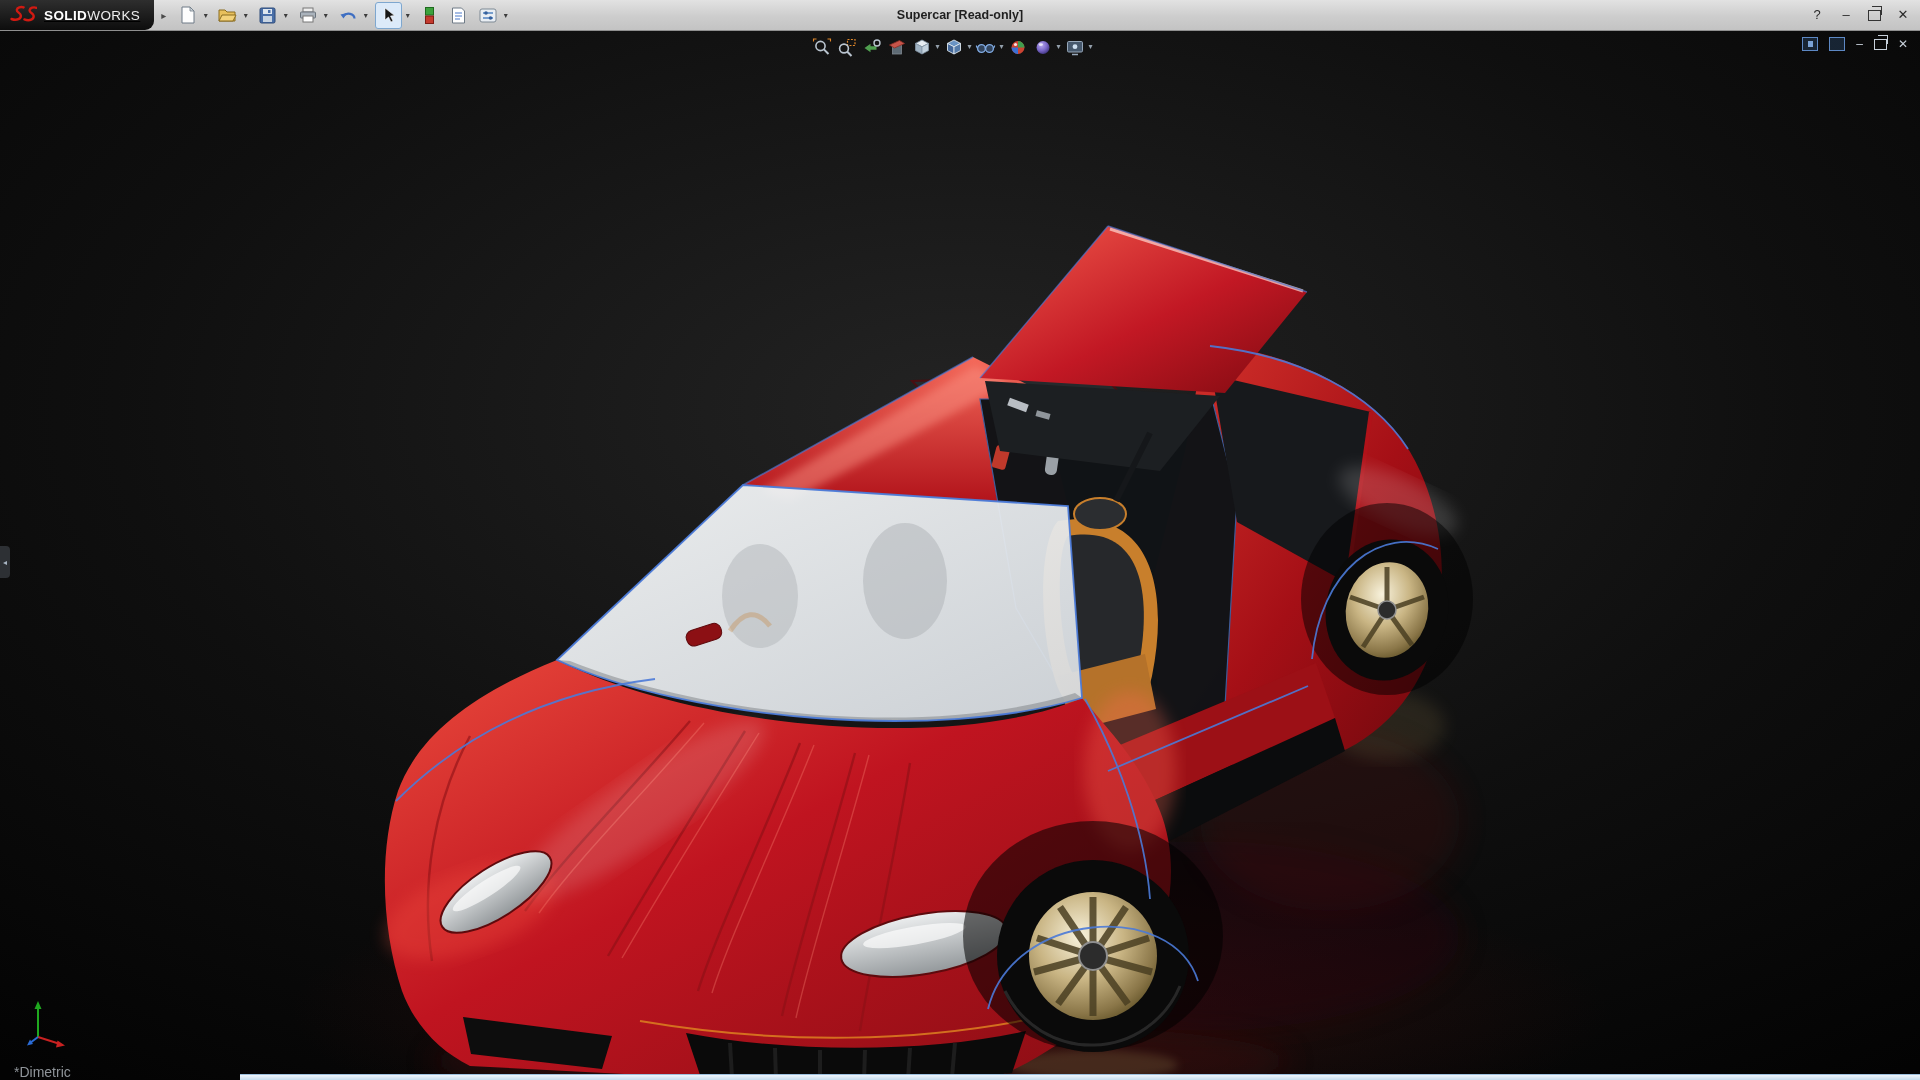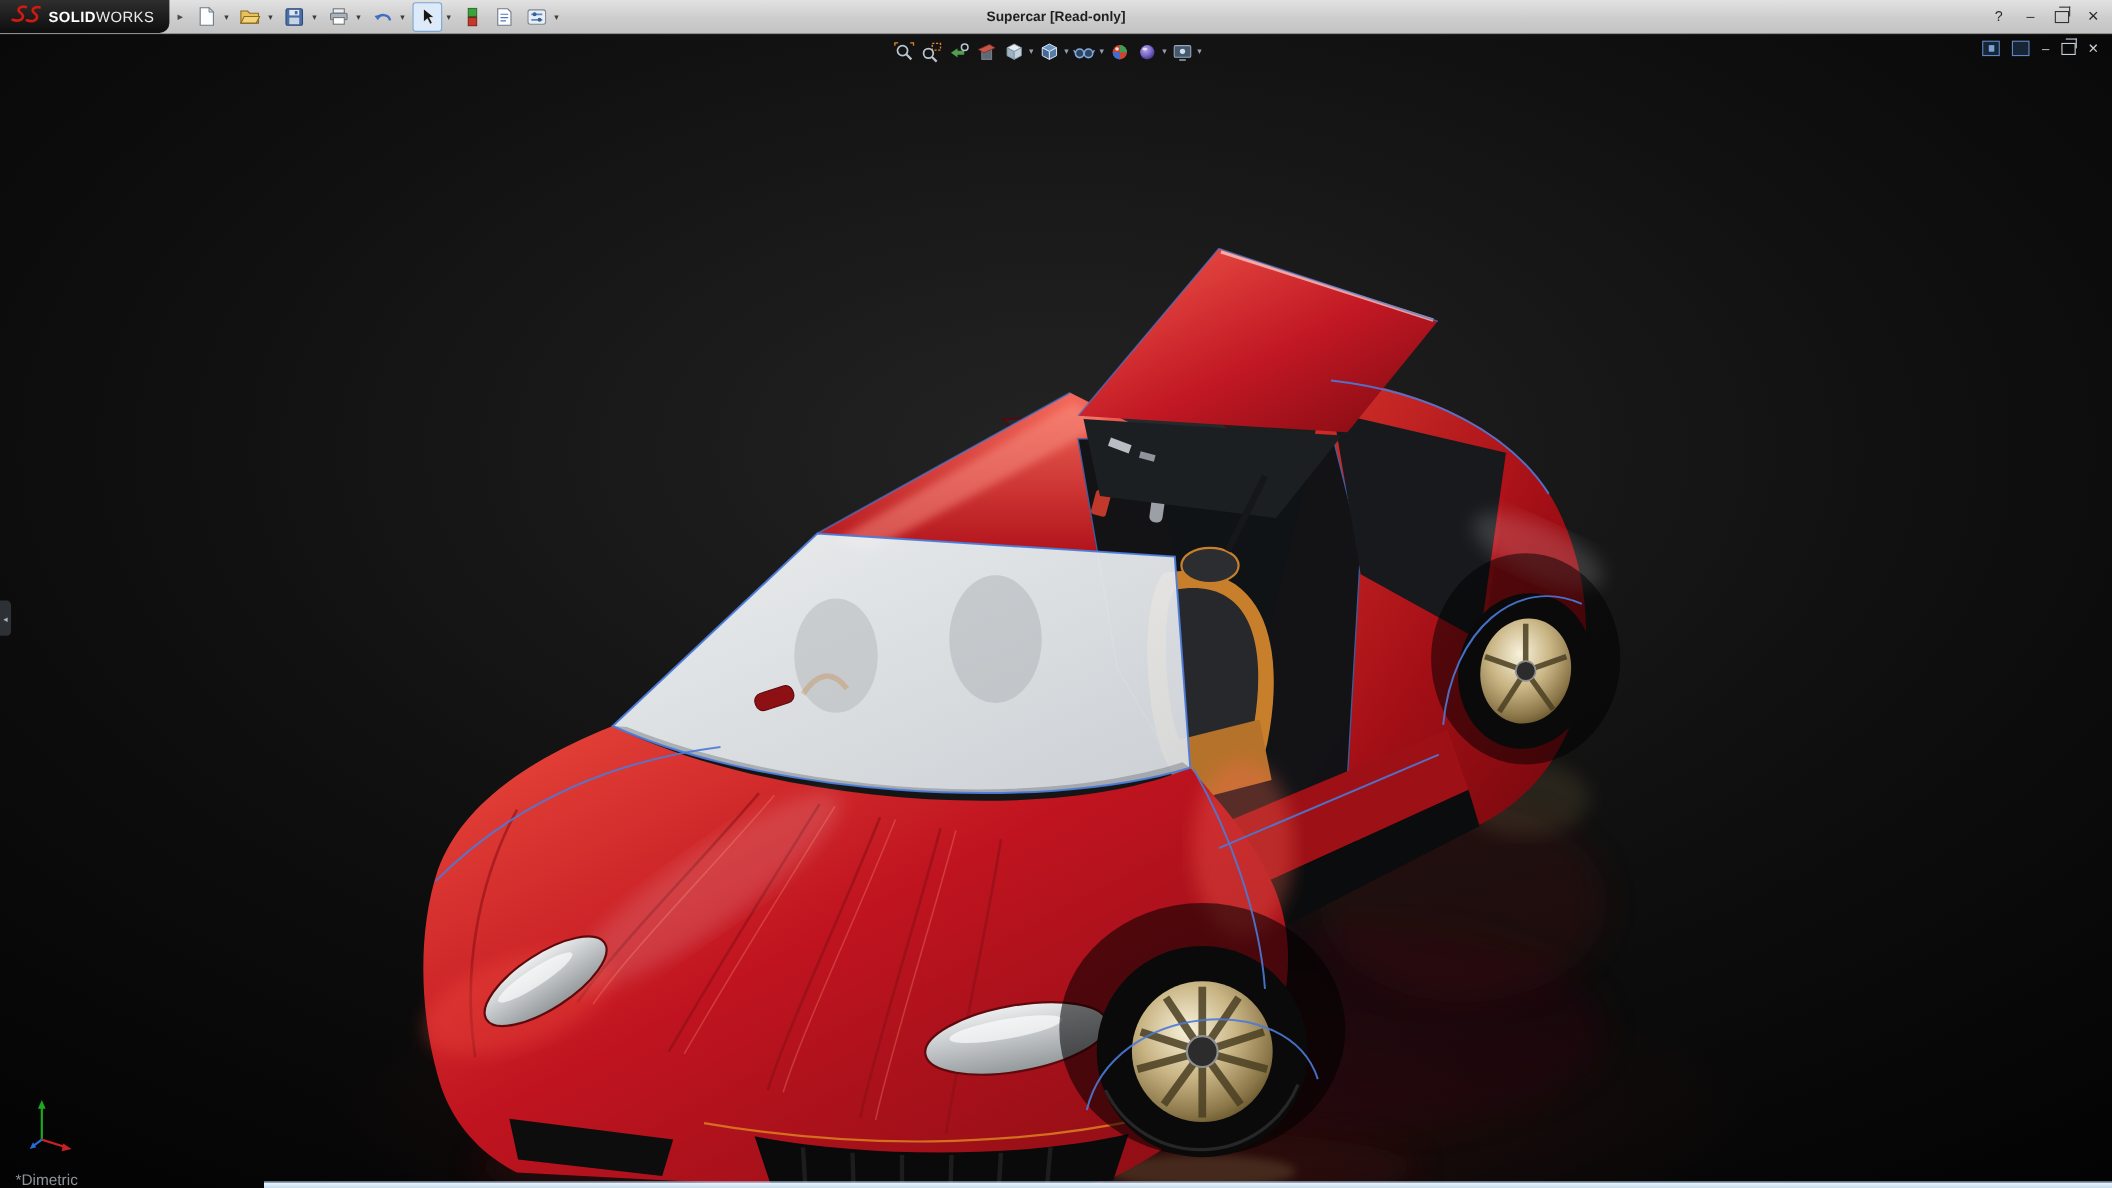--- a/index.html
+++ b/index.html
@@ -3,21 +3,21 @@
 <meta charset="utf-8">
 <style>
   html,body{margin:0;padding:0;}
   body{width:1920px;height:1080px;overflow:hidden;background:#000;
        font-family:"Liberation Sans", sans-serif; -webkit-font-smoothing:antialiased;}
 
   
   .titlebar{position:relative;height:30px;background:linear-gradient(#e2e2e2,#cdcdcd 55%,#c3c3c3);
             border-bottom:1px solid #8f8f8f;display:flex;align-items:center;z-index:10;}
   .logo{display:flex;align-items:center;gap:7px;height:30px;padding:0 14px 0 9px;
-        background:linear-gradient(#2e2e2e,#0d0d0d);border-bottom-right-radius:9px;}
+        background:linear-gradient(#2e2e2e,#0d0d0d);border-bottom-right-radius:9px;text-decoration:underline;}
   .logo-text{color:#fff;font-size:13.5px;letter-spacing:.4px;white-space:nowrap;}
   .logo-text .b{font-weight:bold;}
   .logo-text .l{font-weight:normal;color:#ececec;}
   .menu-arrow{font-size:10px;color:#4a4a4a;padding:0 7px;cursor:default;}
   .tb{display:flex;align-items:center;margin-left:2px;}
   .tbicon{width:25px;height:25px;display:flex;align-items:center;justify-content:center;border-radius:3px;}
   .tbicon.active{background:#dcEAf9;background:#dceaf9;border:1px solid #7ea7cf;}
   .caret{font-size:8px;color:#3c3c3c;width:11px;text-align:center;line-height:25px;}
   .tbgap{width:4px;}
   .title{position:absolute;left:50%;top:0;transform:translateX(-50%);

